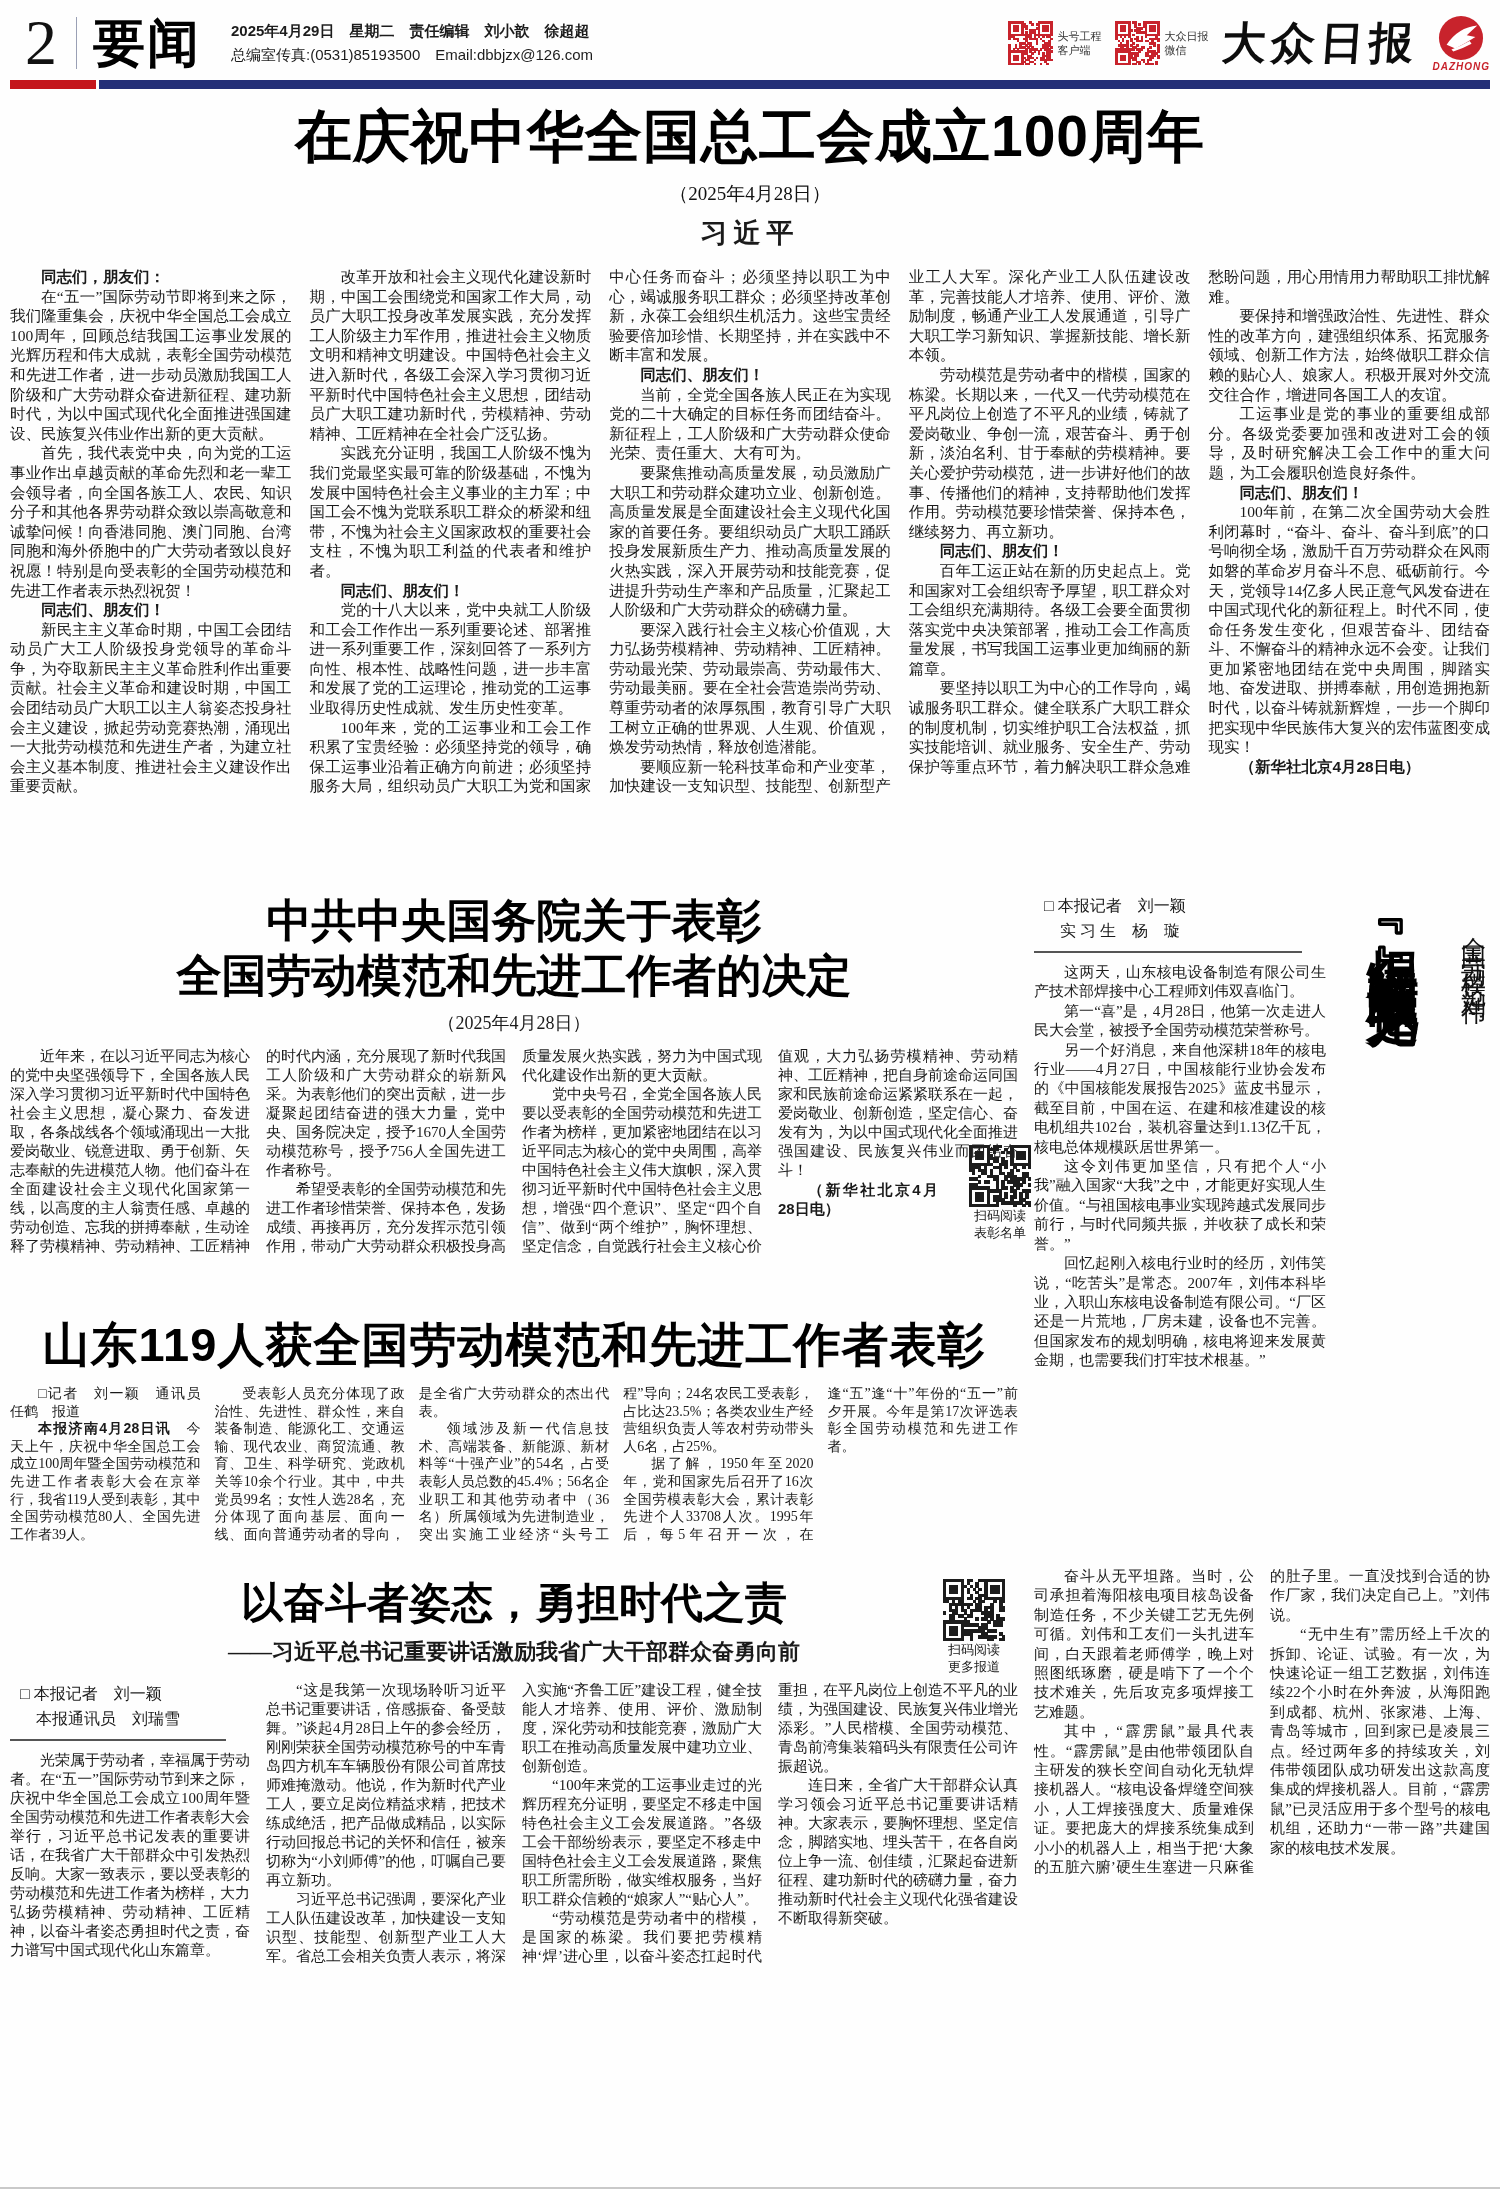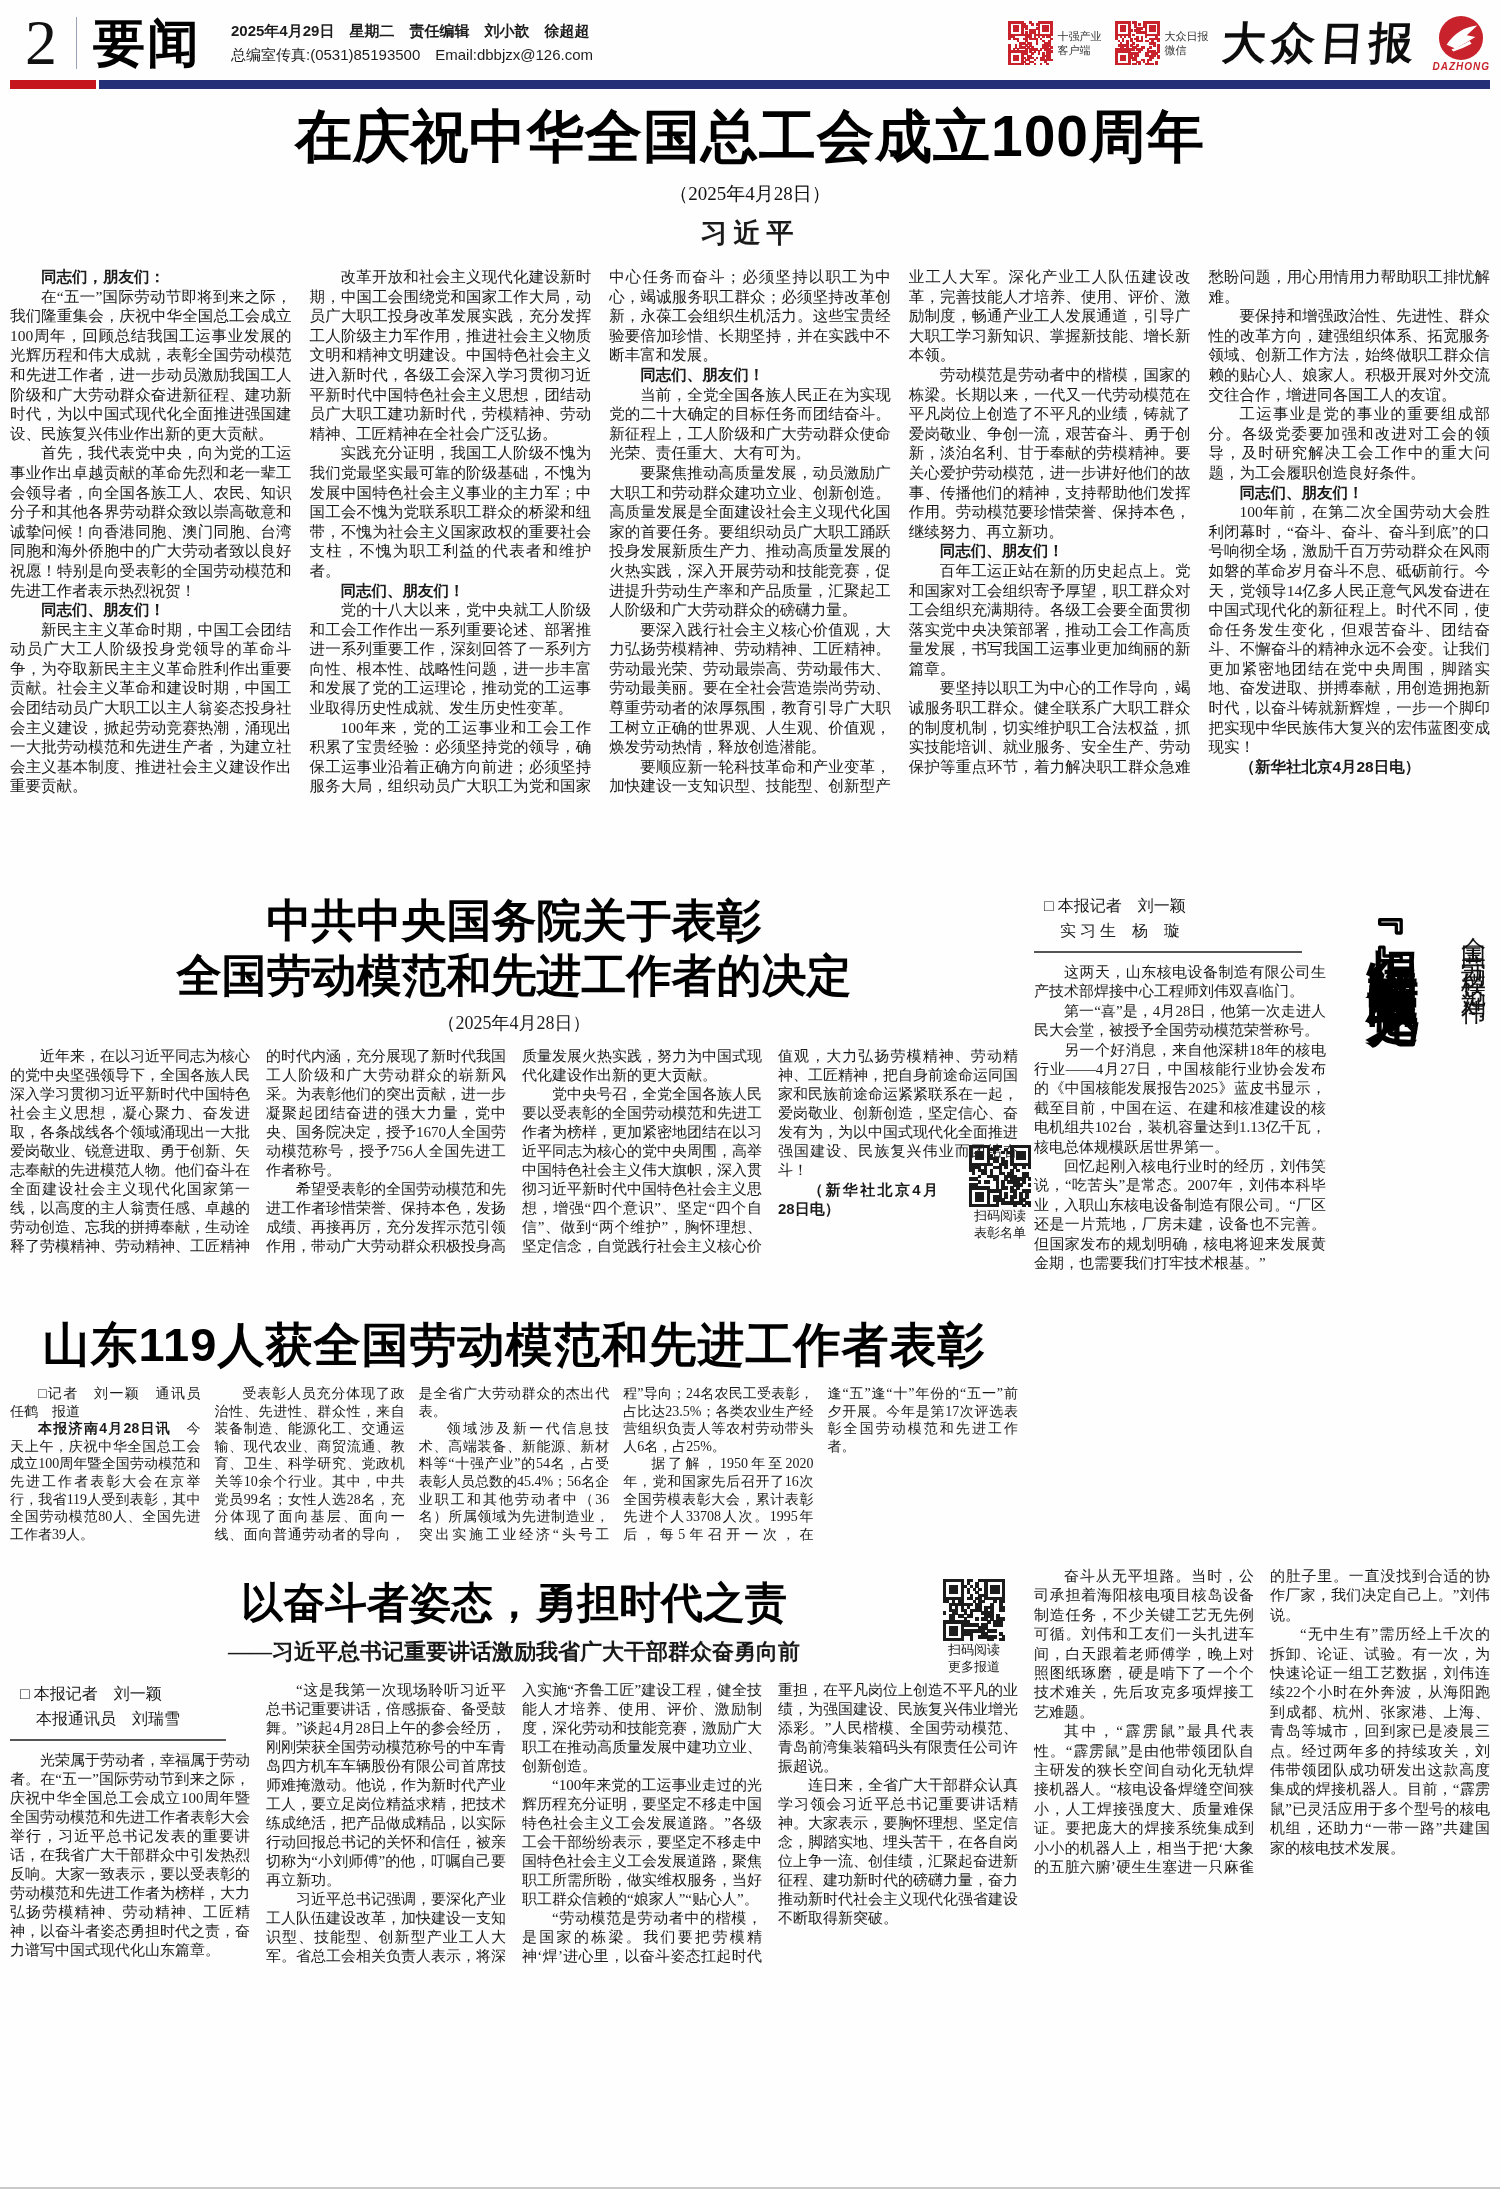--- a/index.html
+++ b/index.html
@@ -333,21 +333,21 @@
             <i style="left:19.047619047619047%;top:95.23809523809524%"></i>
             <i style="left:23.80952380952381%;top:95.23809523809524%"></i>
             <i style="left:28.571428571428573%;top:95.23809523809524%"></i>
             <i style="left:38.095238095238095%;top:95.23809523809524%"></i>
             <i style="left:42.857142857142854%;top:95.23809523809524%"></i>
             <i style="left:57.142857142857146%;top:95.23809523809524%"></i>
             <i style="left:71.42857142857143%;top:95.23809523809524%"></i>
             <i style="left:85.71428571428571%;top:95.23809523809524%"></i>
           </span>
         <span class="qr-label">
-          <span>十强产业</span><br>
+          <span>头号工程</span><br>
           <span>客户端</span>
         </span>
       </div>
       <div class="mast-qr">
         <span class="qr qr-red">
             <i style="left:0%;top:0%"></i>
             <i style="left:4.761904761904762%;top:0%"></i>
             <i style="left:9.523809523809524%;top:0%"></i>
             <i style="left:14.285714285714286%;top:0%"></i>
             <i style="left:19.047619047619047%;top:0%"></i>
@@ -1188,20 +1188,21 @@
       <div class="art5-top">
         <div class="art5-left art-body">
           <div class="byline-box">
             <div>□ 本报记者　刘一颖</div>
             <div class="l2">实 习 生　杨　璇</div>
           </div>
           <div>
               <p class="para">这两天，山东核电设备制造有限公司生产技术部焊接中心工程师刘伟双喜临门。</p>
               <p class="para">第一“喜”是，4月28日，他第一次走进人民大会堂，被授予全国劳动模范荣誉称号。</p>
               <p class="para">另一个好消息，来自他深耕18年的核电行业——4月27日，中国核能行业协会发布的《中国核能发展报告2025》蓝皮书显示，截至目前，中国在运、在建和核准建设的核电机组共102台，装机容量达到1.13亿千瓦，核电总体规模跃居世界第一。</p>
+              <p class="para">这令刘伟更加坚信，只有把个人“小我”融入国家“大我”之中，才能更好实现人生价值。“与祖国核电事业实现跨越式发展同步前行，与时代同频共振，并收获了成长和荣誉。”</p>
               <p class="para">回忆起刚入核电行业时的经历，刘伟笑说，“吃苦头”是常态。2007年，刘伟本科毕业，入职山东核电设备制造有限公司。“厂区还是一片荒地，厂房未建，设备也不完善。但国家发布的规划明确，核电将迎来发展黄金期，也需要我们打牢技术根基。”</p>
             </div>
         </div>
         <div class="art5-titleblock">
           <div class="art5-kicker">全国劳动模范刘伟：</div>
           <div class="art5-vtitle">『焊』出闪亮的核电之光</div>
         </div>
       </div>
       <div class="art5-bottom art-body">
           <p class="para">奋斗从无平坦路。当时，公司承担着海阳核电项目核岛设备制造任务，不少关键工艺无先例可循。刘伟和工友们一头扎进车间，白天跟着老师傅学，晚上对照图纸琢磨，硬是啃下了一个个技术难关，先后攻克多项焊接工艺难题。</p>

